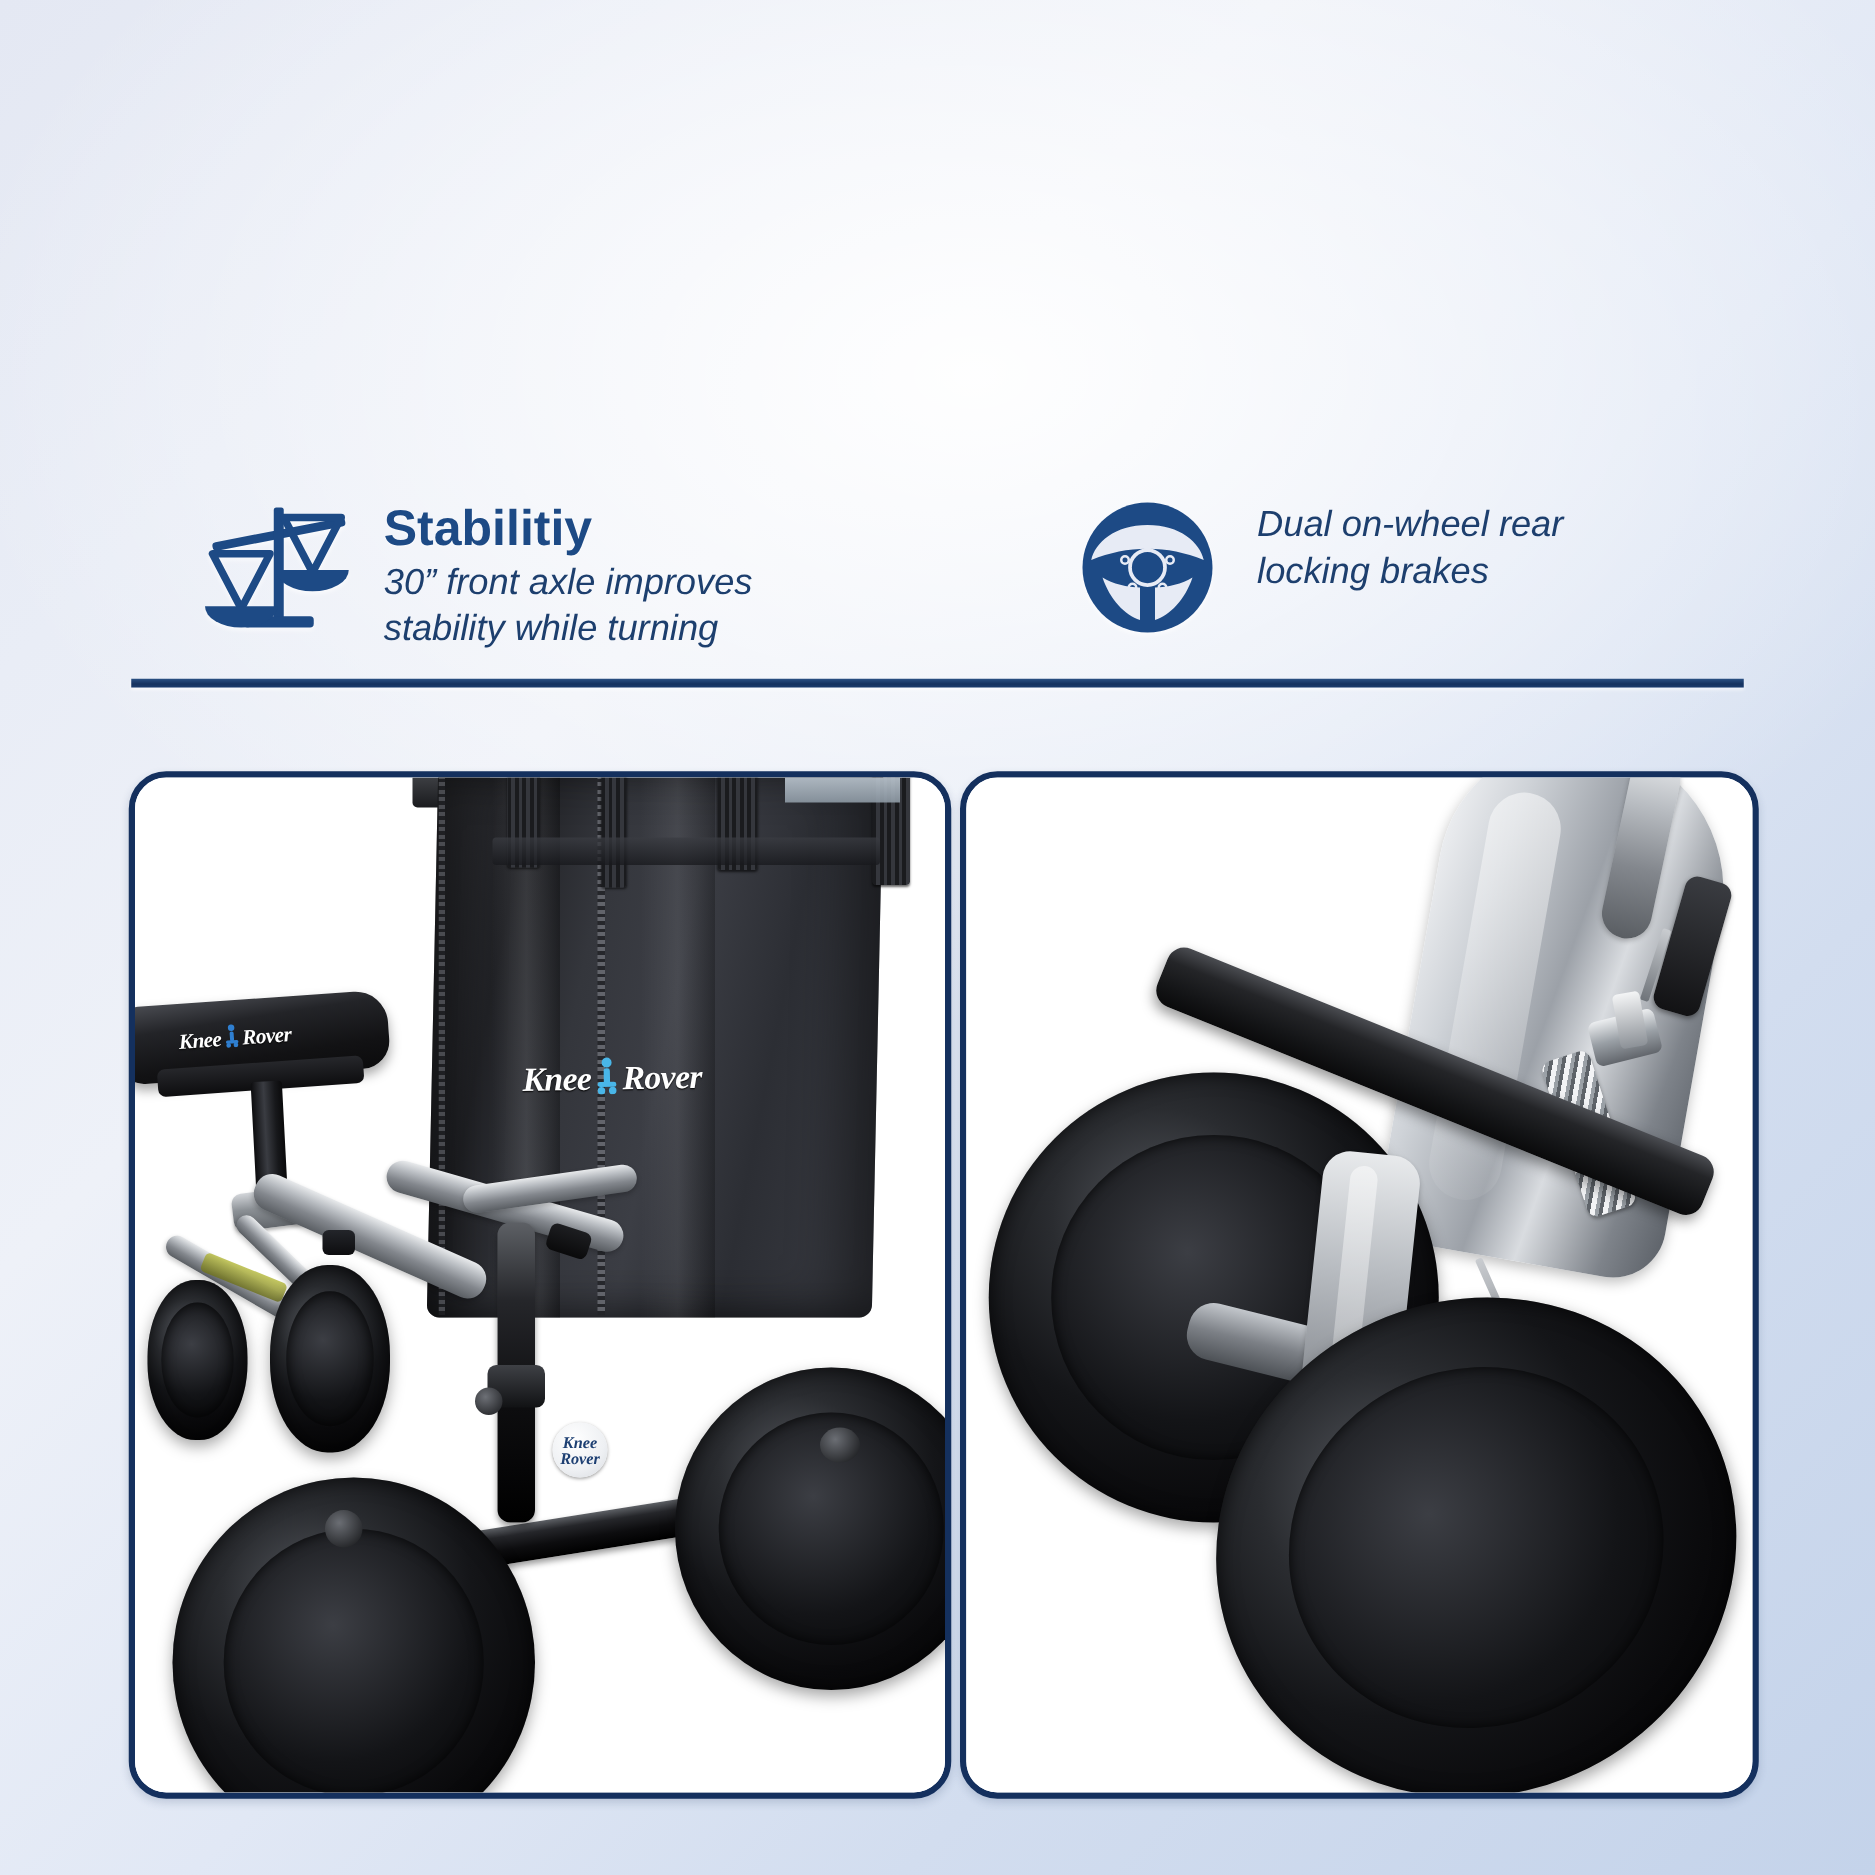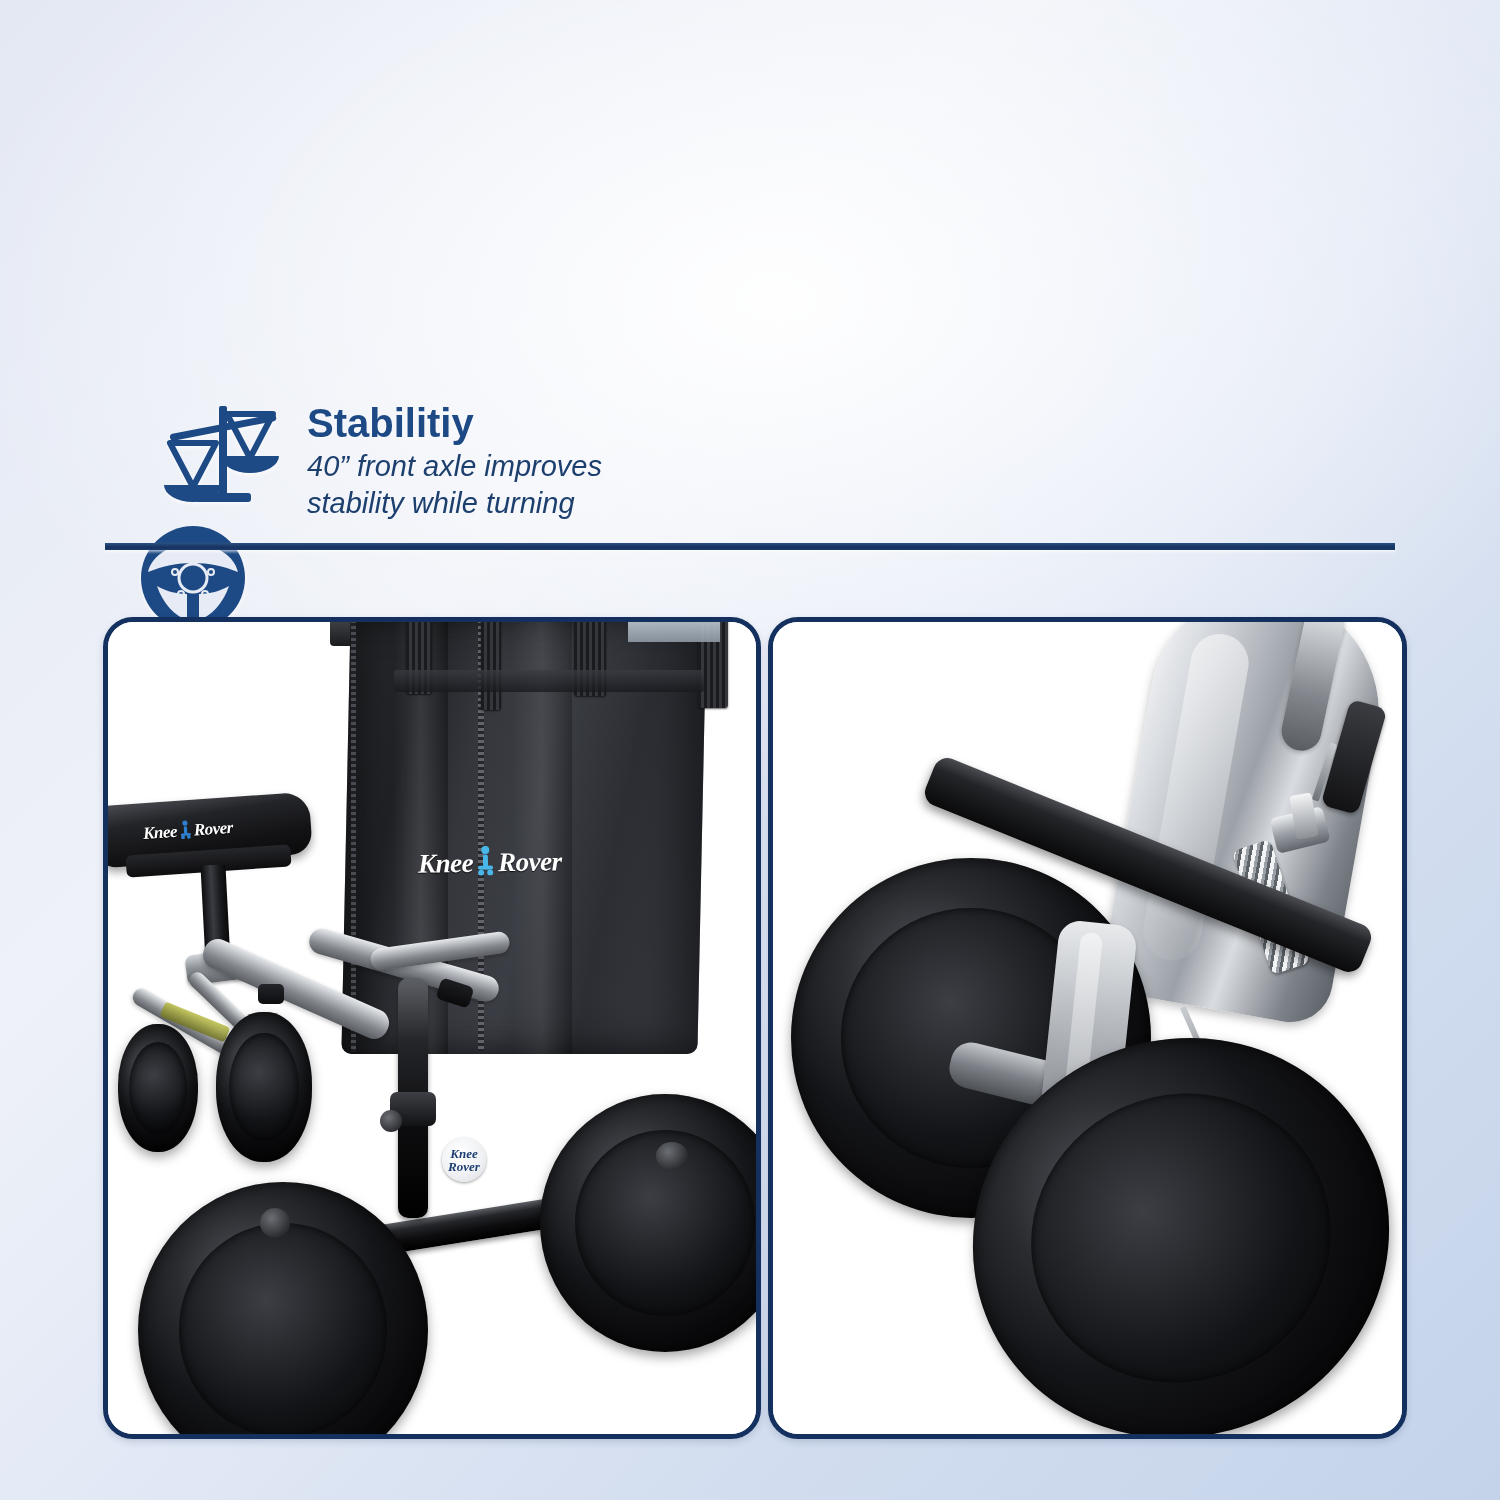--- a/index.html
+++ b/index.html
@@ -31,21 +31,20 @@
     transform:scaleX(0.92);
     text-shadow:0 2px 3px rgba(255,255,255,0.85);
     white-space:nowrap;
   }
 
   
   .features{
     position:absolute;left:105px;top:398px;width:1290px;
     display:flex;
     justify-content:space-between;
-    flex-direction:column;
   }
   .feature{
     display:flex;
     align-items:flex-start;
     gap:24px;
   }
   .feature.stability{width:700px;padding-left:58px;}
   .feature.control{width:560px;padding-left:32px;}
   .feat-icon{flex:0 0 auto;width:120px;height:112px;display:block;}
   .feat-icon svg{display:block;filter:drop-shadow(0 2px 2px rgba(255,255,255,0.7));}
@@ -236,21 +235,21 @@
             <path d="M4 78 L62 78 A29 17 0 0 1 4 78 Z" transform="translate(-3,9)"></path>
 
             <path d="M66 18 L112 18 L89 62 Z" fill="none" stroke="#1d4a85" stroke-width="6" stroke-linejoin="round" transform="translate(-2,-2)"></path>
 
             <path d="M60 60 L118 60 A29 17 0 0 1 60 60 Z" transform="translate(-2,-2)"></path>
           </g>
         </svg>
       </span>
       <div class="feat-text">
         <div class="feat-head">Stabilitiy</div>
-        <div class="feat-desc">40” front axle improves stability while turning</div>
+        <div class="feat-desc">30” front axle improves stability while turning</div>
       </div>
     </div>
 
     <div class="feature control">
       <span class="feat-icon">
         <svg width="112" height="112" viewBox="0 0 112 112">
           <g>
             <circle cx="56" cy="56" r="52" fill="#1d4a85"></circle>
 
             <path d="M56 22 C30 22 14 36 11 50 C26 44 40 41 56 41 C72 41 86 44 101 50 C98 36 82 22 56 22 Z" fill="#e7ebf5"></path>
@@ -263,20 +262,21 @@
 
             <circle cx="56" cy="38" r="3" fill="none" stroke="#e7ebf5" stroke-width="2"></circle>
             <circle cx="38" cy="50" r="3" fill="none" stroke="#e7ebf5" stroke-width="2"></circle>
             <circle cx="74" cy="50" r="3" fill="none" stroke="#e7ebf5" stroke-width="2"></circle>
             <circle cx="44" cy="72" r="3" fill="none" stroke="#e7ebf5" stroke-width="2"></circle>
             <circle cx="68" cy="72" r="3" fill="none" stroke="#e7ebf5" stroke-width="2"></circle>
           </g>
         </svg>
       </span>
       <div class="feat-text">
+        <div class="feat-desc">Dual on-wheel rear locking brakes</div>
       </div>
     </div>
 
   </div>
 
   <div class="divider"></div>
 
   <div class="panel panel-left">
     <div class="photo">
 

